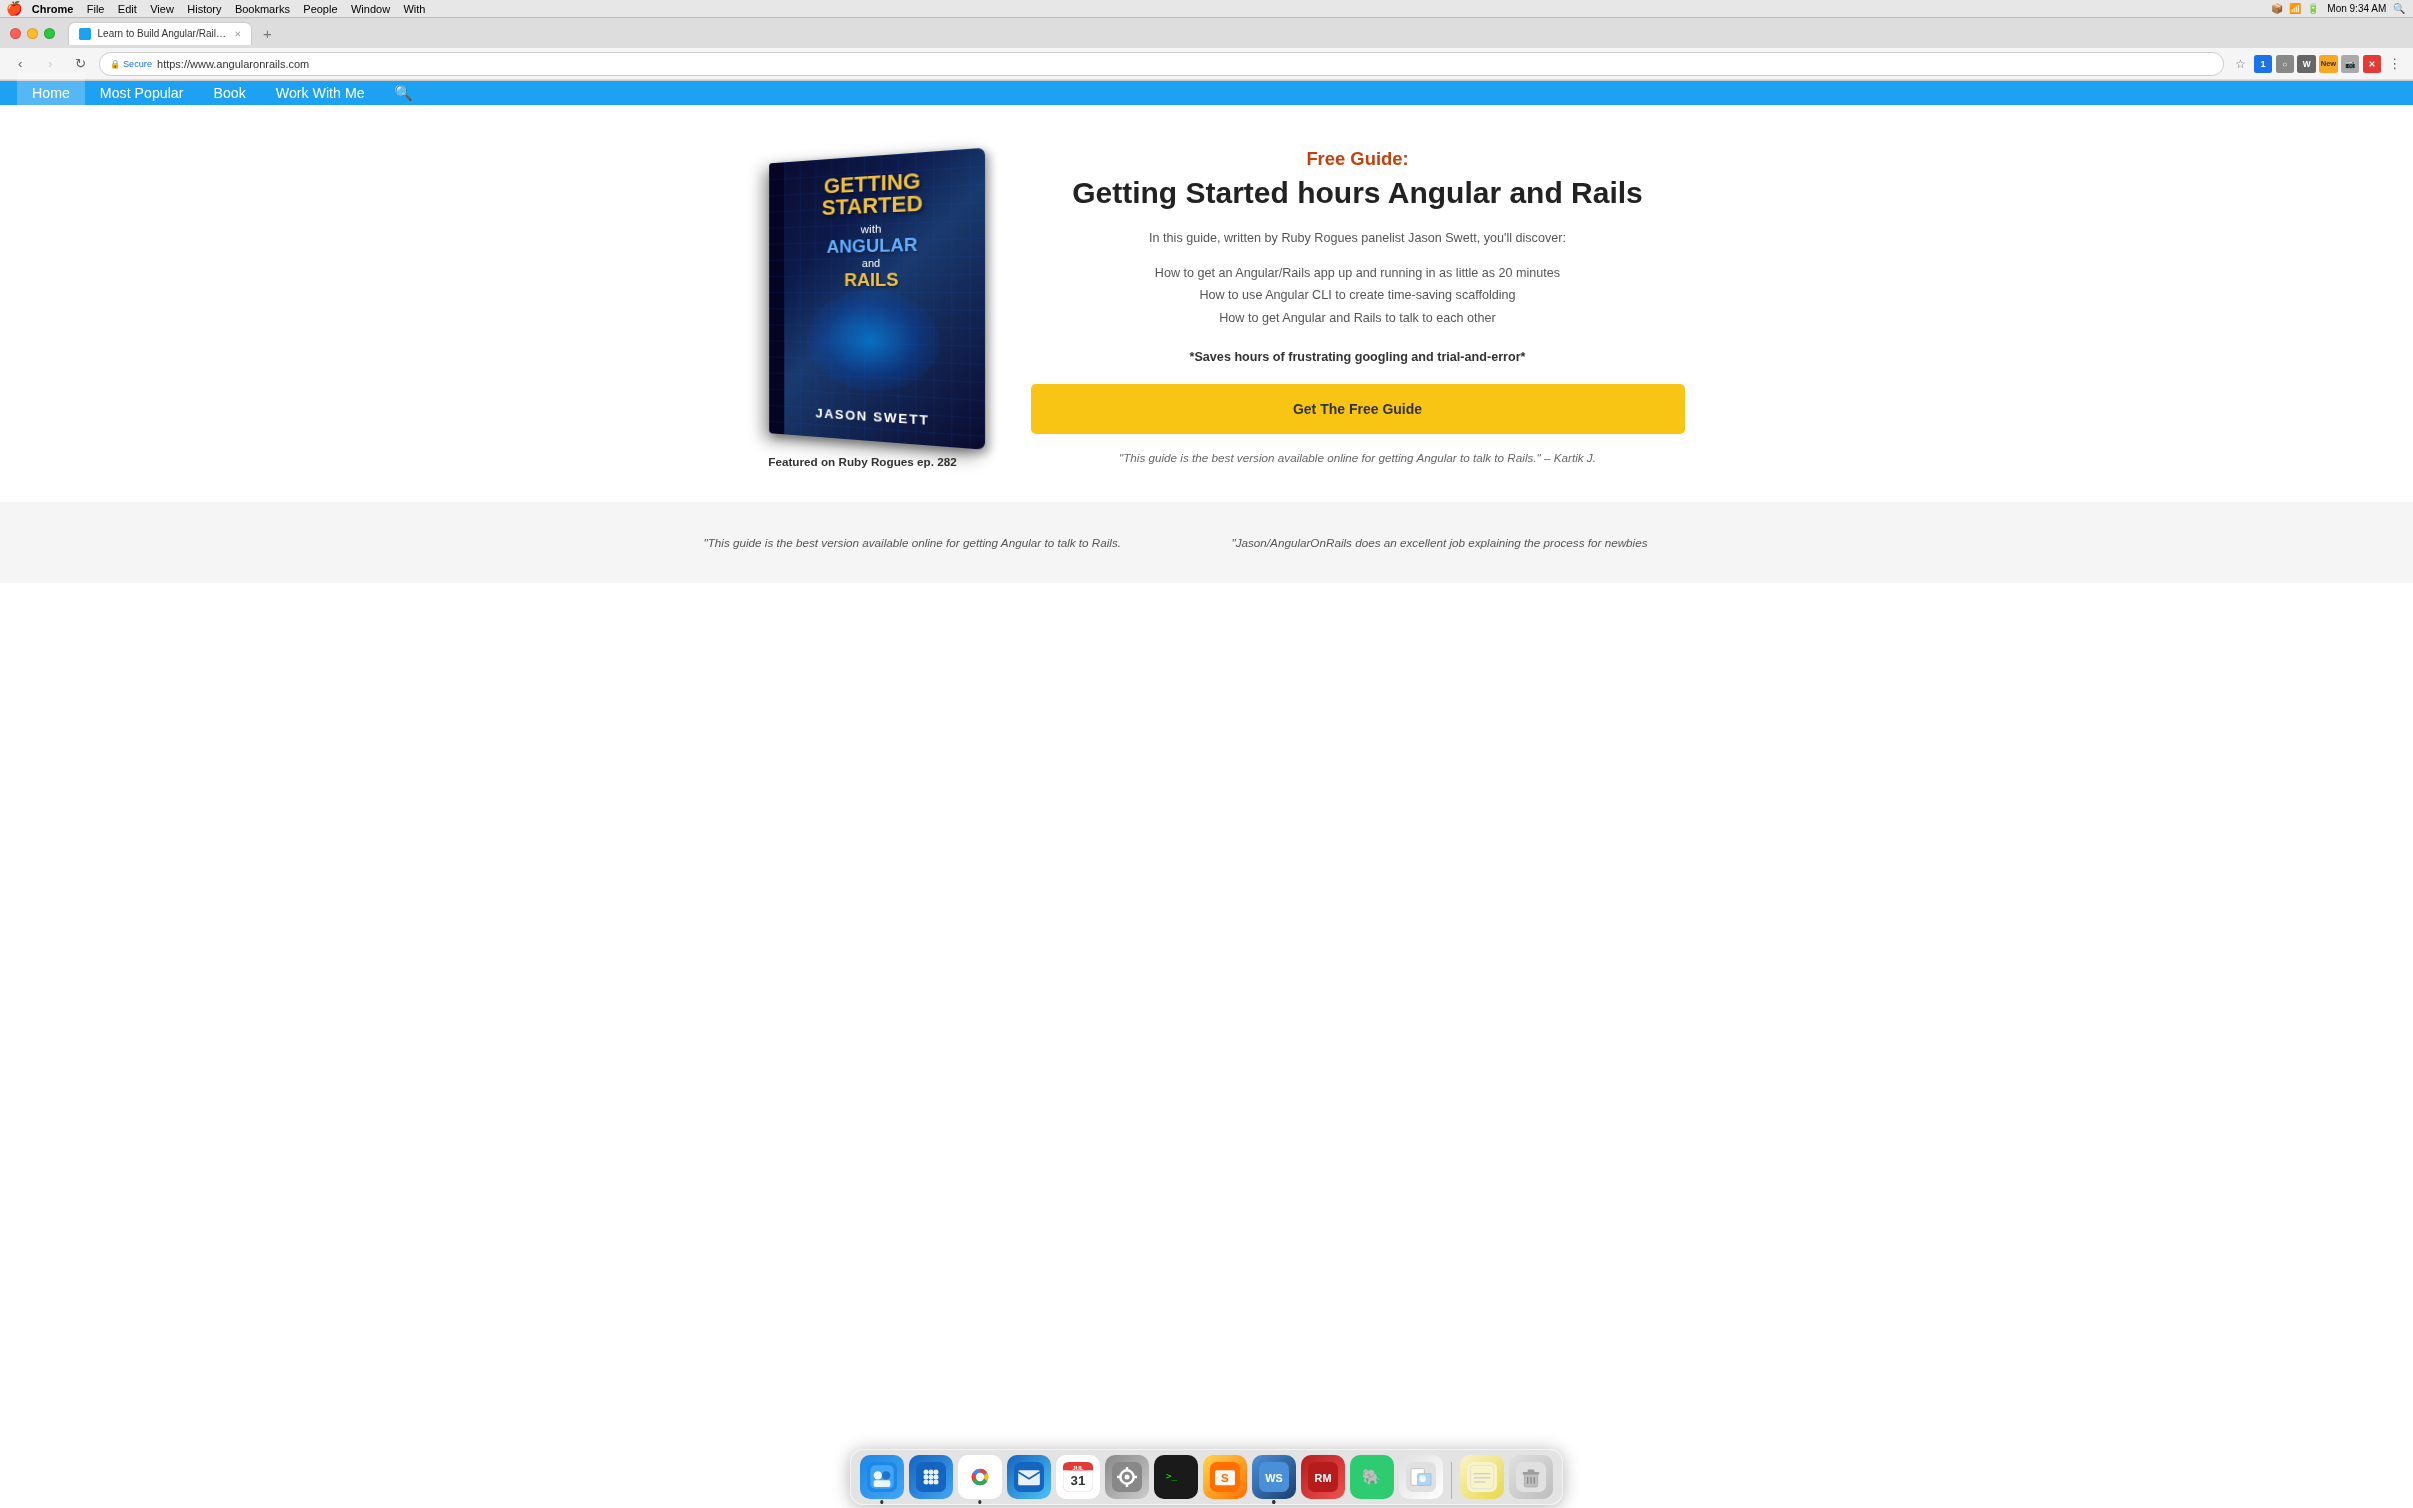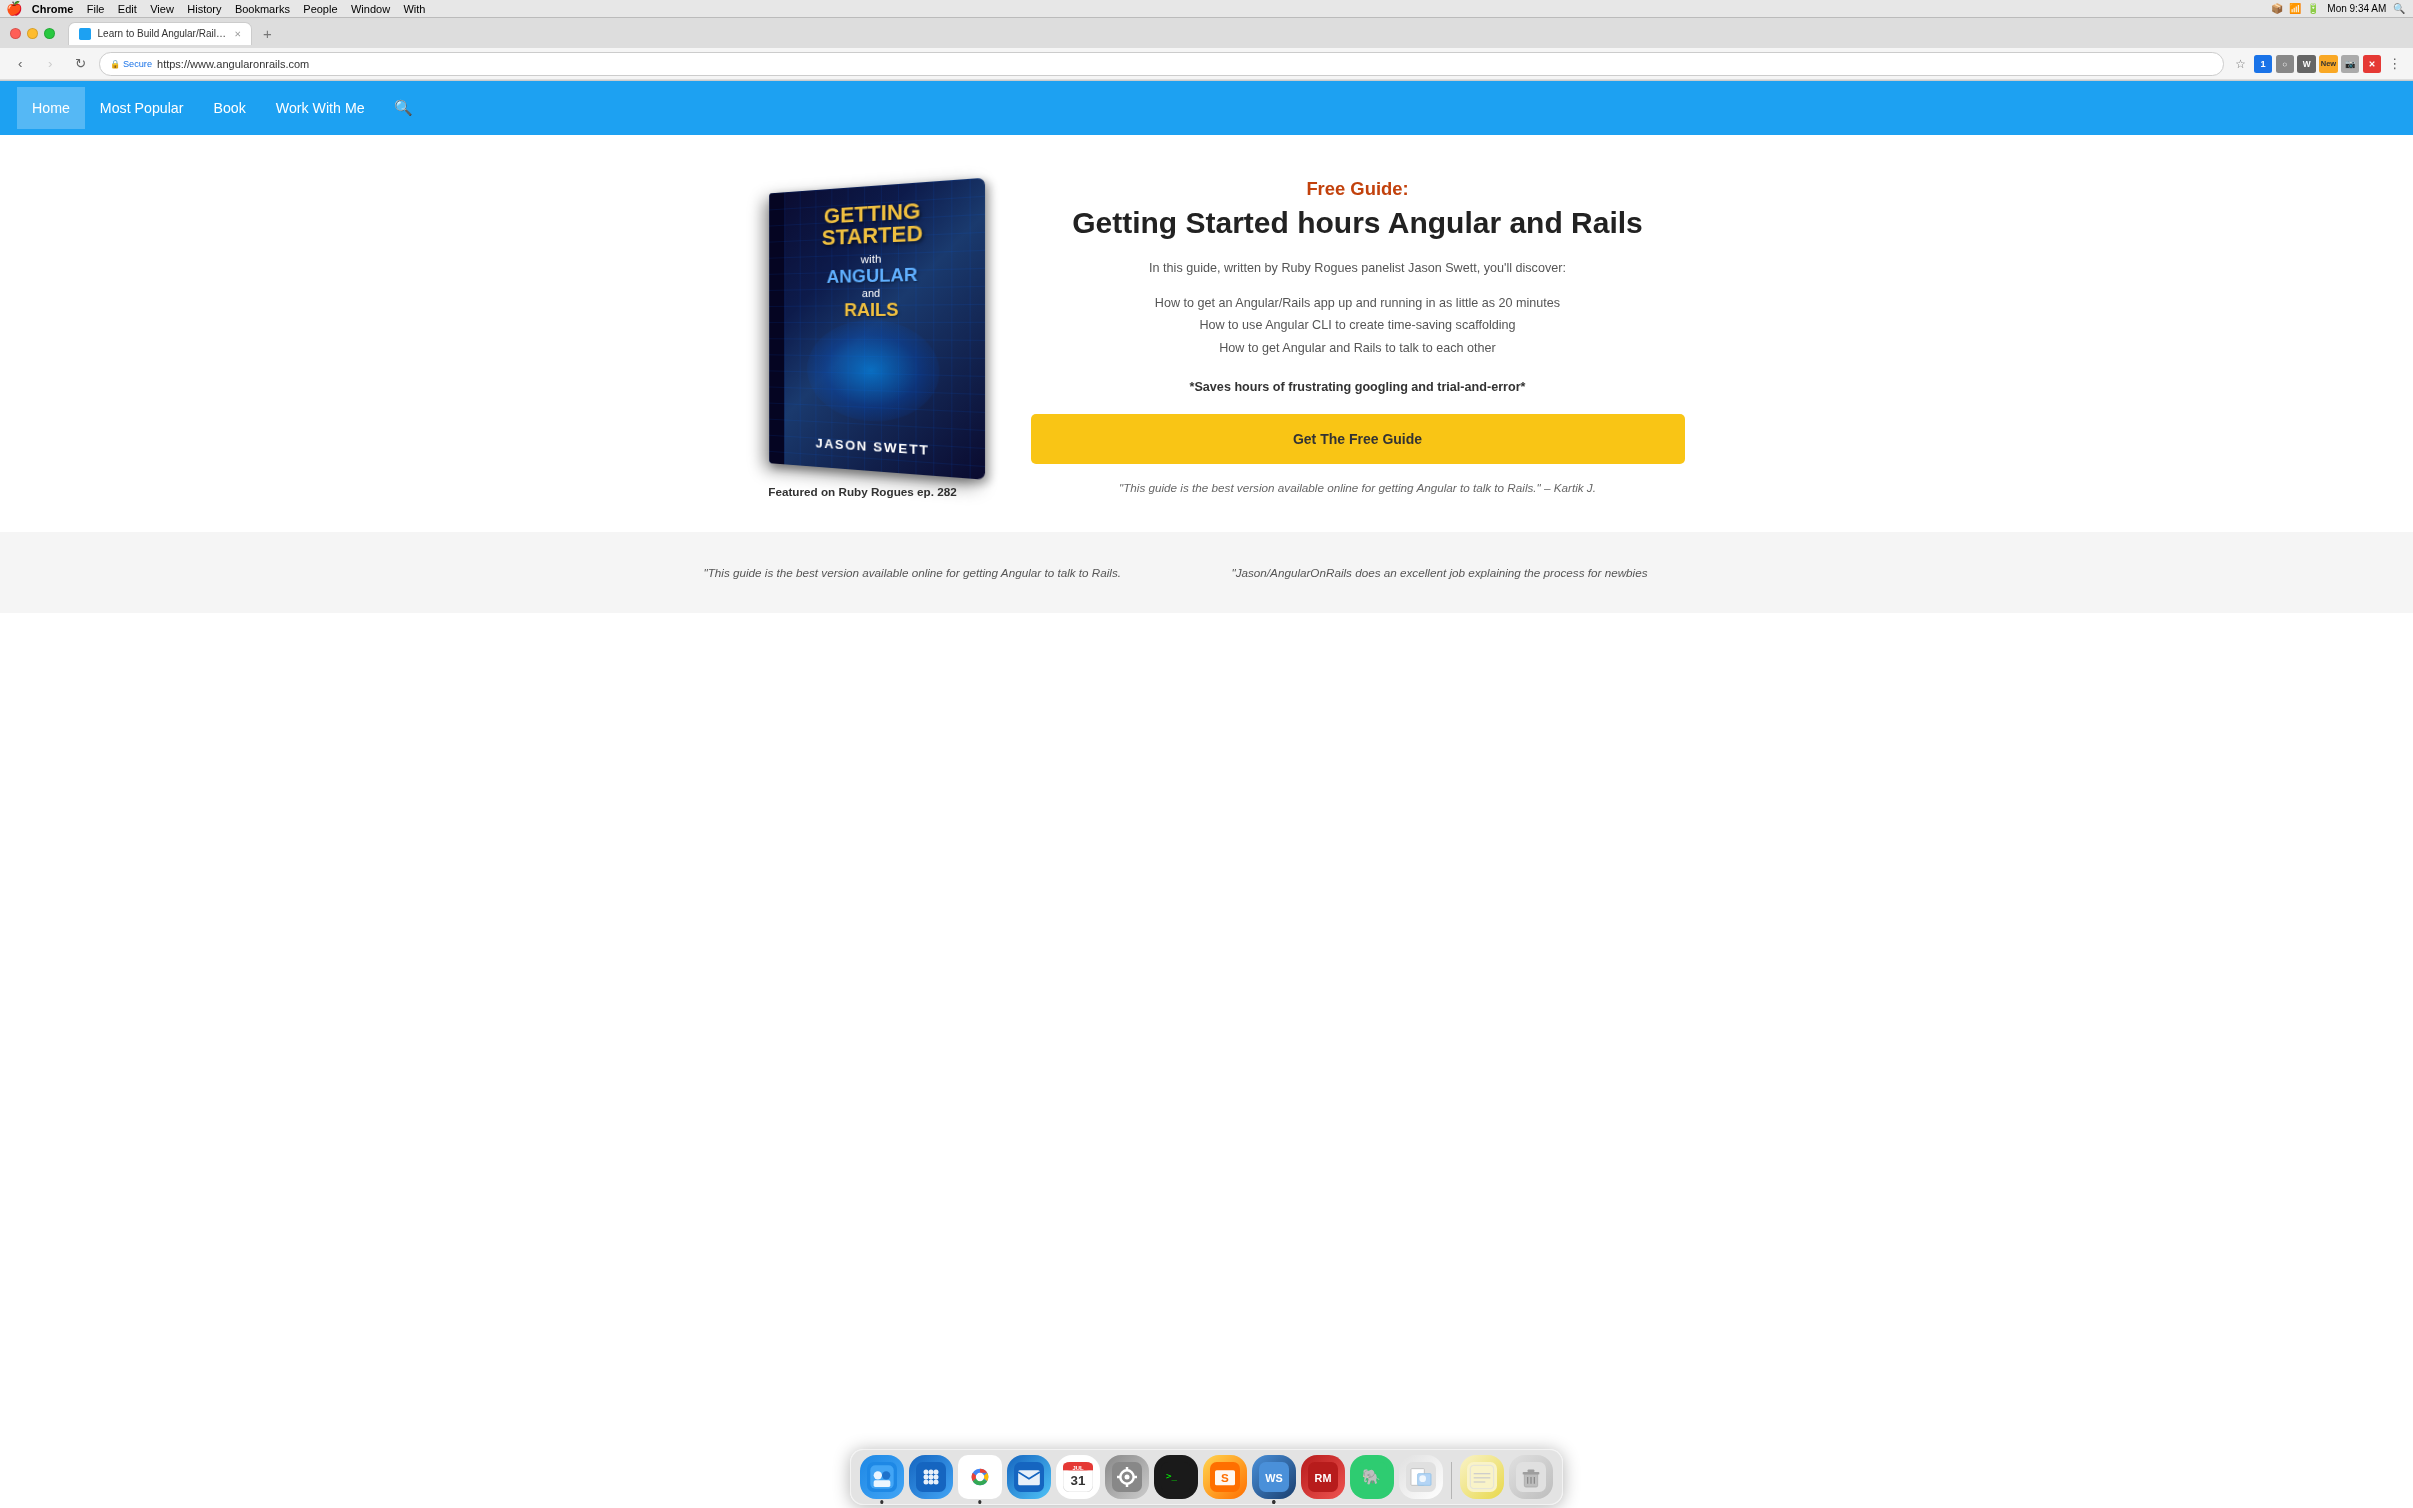--- a/index.html
+++ b/index.html
@@ -199,21 +199,21 @@
       font-size: 8.4px;
       font-weight: bold;
     }
     .ext-blue { background: #1a73e8; color: white; }
     .ext-red { background: #e53935; color: white; }
     .ext-yellow { background: #f9a825; color: #333; font-weight: 900; font-size: 7.5px; }
 
     
     .site-nav {
       background: #1da1f2;
-      height: 54px;
+      height: 24px;
       display: flex;
       align-items: center;
       padding: 0 17px;
       gap: 0;
     }
     .site-nav-item {
       color: white;
       font-size: 14.2px;
       padding: 0 15px;
       height: 42px;
@@ -468,21 +468,21 @@
       border-radius: 13.4px;
       padding: 5px 8.4px;
       display: flex;
       align-items: flex-end;
       gap: 5px;
       box-shadow: 0 1.7px 17px rgba(0,0,0,0.3);
     }
     .dock-item {
       width: 44px;
       height: 44px;
-      border-radius: 16px;
+      border-radius: 10px;
       display: flex;
       align-items: center;
       justify-content: center;
       cursor: pointer;
       position: relative;
       font-size: 20px;
       transition: transform 0.1s;
       flex-shrink: 0;
     }
     .dock-dot {

